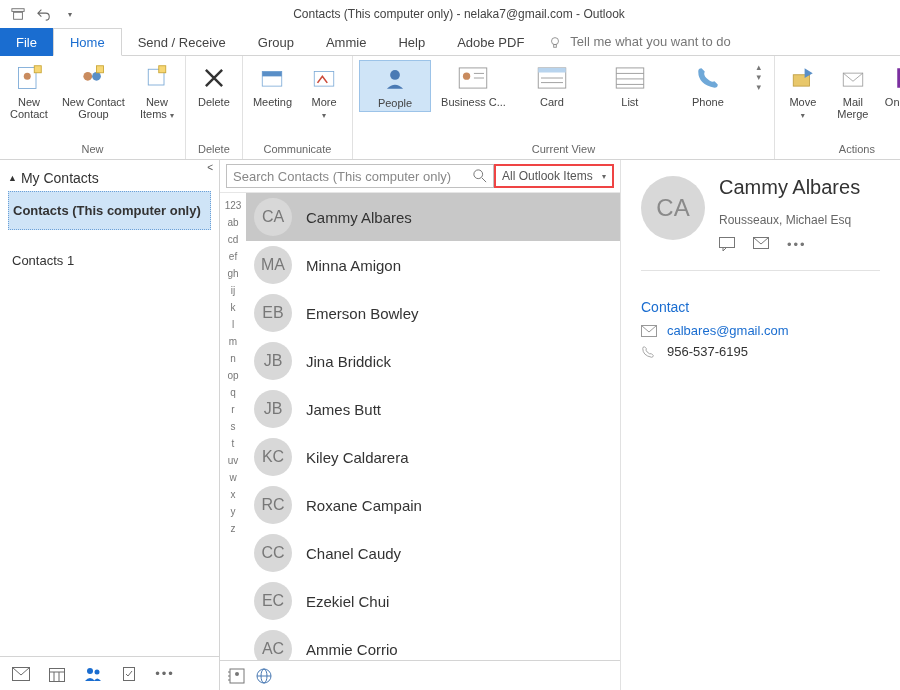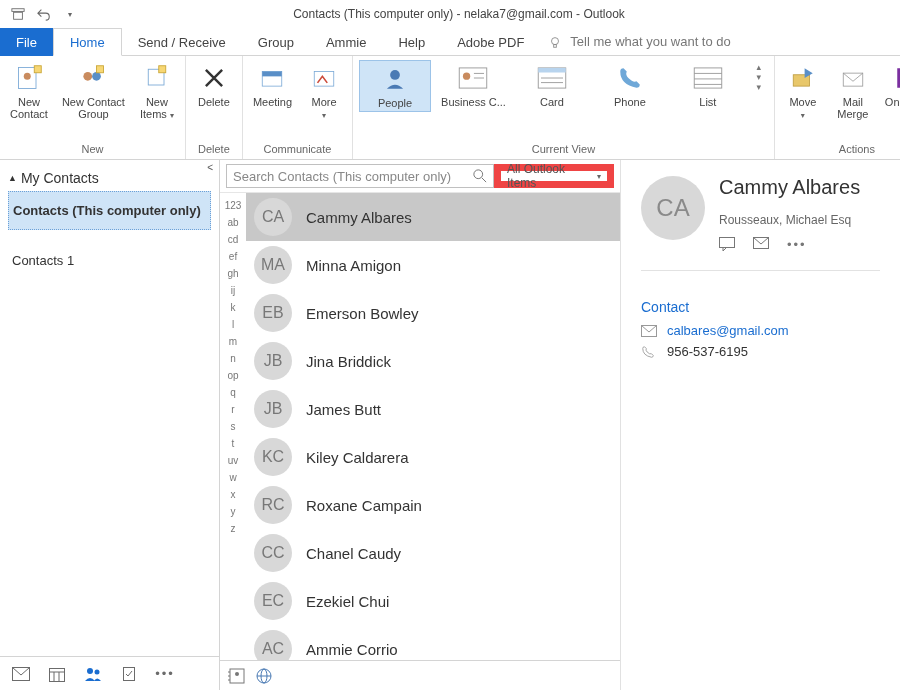--- a/index.html
+++ b/index.html
@@ -44,21 +44,21 @@
   .nav-item.sel { background: #cfe4f7; border: 1px dotted #6aa0d8; font-weight: bold; }
   .leftnav-bottom { border-top: 1px solid #d4d4d4; height: 34px; display: flex; align-items: center; gap: 18px; padding: 0 12px; color: #6b6b6b; }
   .leftnav-bottom .nb { width: 18px; height: 18px; display: flex; align-items: center; justify-content: center; cursor: pointer; }
   .leftnav-bottom .nb.active { color: #1a6dd0; }
   .leftnav-spacer { flex: 1; }
 
   
   .middle { width: 400px; display: flex; flex-direction: column; }
   .searchrow { display: flex; gap: 0; padding: 4px 6px; }
   .searchbox { flex: 1; border: 1px solid #c0c0c0; height: 24px; display: flex; align-items: center; padding: 0 6px; color: #888; justify-content: space-between; }
-  .scopebox { width: 120px; border: 7px solid #ef4444; height: 24px; display: flex; align-items: center; justify-content: space-between; padding: 0 6px; color: #555; font-size: 12px; }
+  .scopebox { width: 120px; border: 2px solid #ef4444; height: 24px; display: flex; align-items: center; justify-content: space-between; padding: 0 6px; color: #555; font-size: 12px; }
   .listarea { display: flex; flex: 1; overflow: hidden; border-top: 1px solid #e6e6e6; }
   .az { width: 26px; font-size: 10px; color: #777; padding: 4px 0; text-align: center; }
   .az div { padding: 3px 0; cursor: pointer; }
   .contactlist { flex: 1; overflow-y: auto; }
   .contactrow { display: flex; align-items: center; gap: 14px; height: 48px; padding: 0 8px; cursor: pointer; }
   .contactrow.sel { background: #c8c8c8; }
   .avatar { width: 38px; height: 38px; border-radius: 50%; background: #d8d8d8; color: #787878; display: flex; align-items: center; justify-content: center; font-size: 16px; }
   .cname { font-size: 15px; color: #333; }
   .middle-footer { height: 30px; border-top: 1px solid #d4d4d4; display: flex; align-items: center; gap: 10px; padding: 0 8px; color: #666; }
 
@@ -228,36 +228,36 @@
               <rect x="1" y="1" width="30" height="22" fill="#fff" stroke="#999"></rect>
               <rect x="1" y="1" width="30" height="5" fill="#b8d4ee"></rect>
               <line x1="4" y1="12" x2="28" y2="12" stroke="#999"></line>
               <line x1="4" y1="17" x2="28" y2="17" stroke="#999"></line>
             </svg>
           </span>
         <span class="rlabel">Card</span>
       </div>
       <div class="rbtn wide">
         <span class="ricon">
-            <svg width="26" height="26" viewBox="0 0 32 32">
-              <path d="M8 4 Q4 4 4 8 Q4 24 24 28 Q28 28 28 24 L24 20 Q20 22 14 16 Q10 12 12 8 Z" fill="#6fa8d8"></path>
-            </svg>
-          </span>
-        <span class="rlabel">Phone</span>
-      </div>
-      <div class="rbtn wide">
-        <span class="ricon">
             <svg width="30" height="22" viewBox="0 0 32 24">
               <rect x="1" y="1" width="30" height="22" fill="#fff" stroke="#999"></rect>
               <line x1="1" y1="7" x2="31" y2="7" stroke="#999"></line>
               <line x1="1" y1="13" x2="31" y2="13" stroke="#999"></line>
               <line x1="1" y1="19" x2="31" y2="19" stroke="#999"></line>
             </svg>
           </span>
         <span class="rlabel">List</span>
+      </div>
+      <div class="rbtn wide">
+        <span class="ricon">
+            <svg width="26" height="26" viewBox="0 0 32 32">
+              <path d="M8 4 Q4 4 4 8 Q4 24 24 28 Q28 28 28 24 L24 20 Q20 22 14 16 Q10 12 12 8 Z" fill="#6fa8d8"></path>
+            </svg>
+          </span>
+        <span class="rlabel">Phone</span>
       </div>
       <div class="rbtn" style="min-width:18px">
         <span style="display:flex;flex-direction:column;gap:4px;color:#777;font-size:9px">▴<br>▾<br>▾</span>
       </div>
     </div>
     <div class="rgroup-label">Current View</div>
   </div>
 
   <div class="rgroup">
     <div class="rgroup-buttons">

